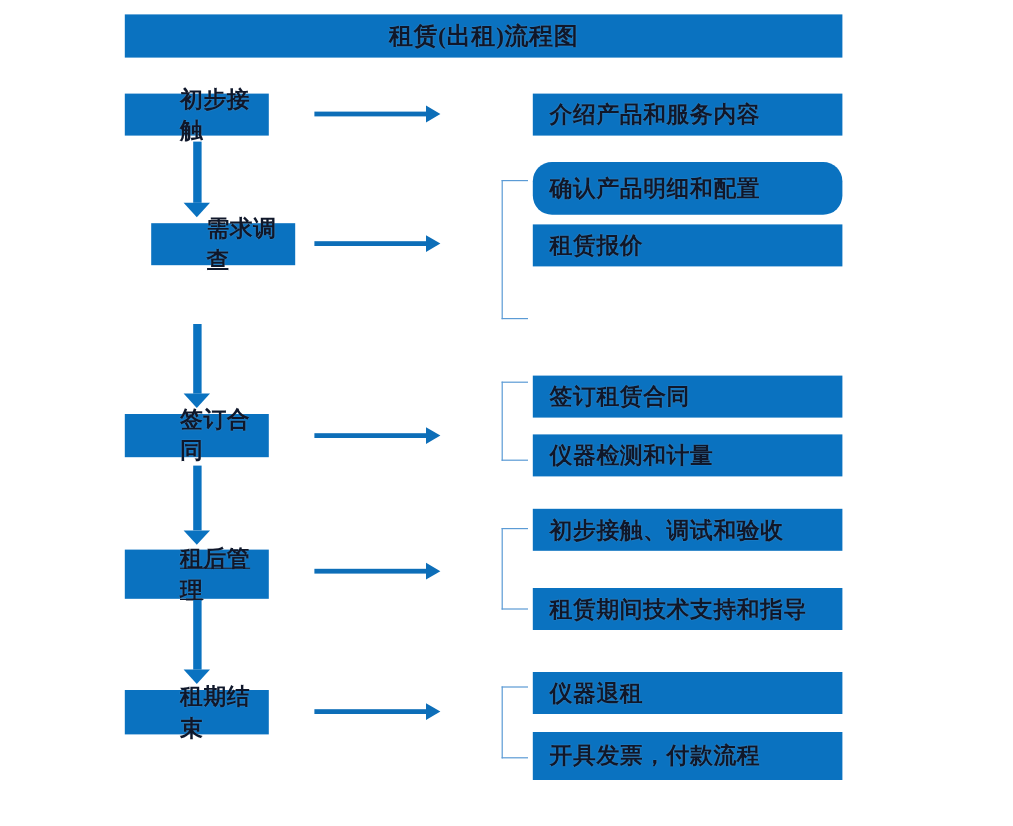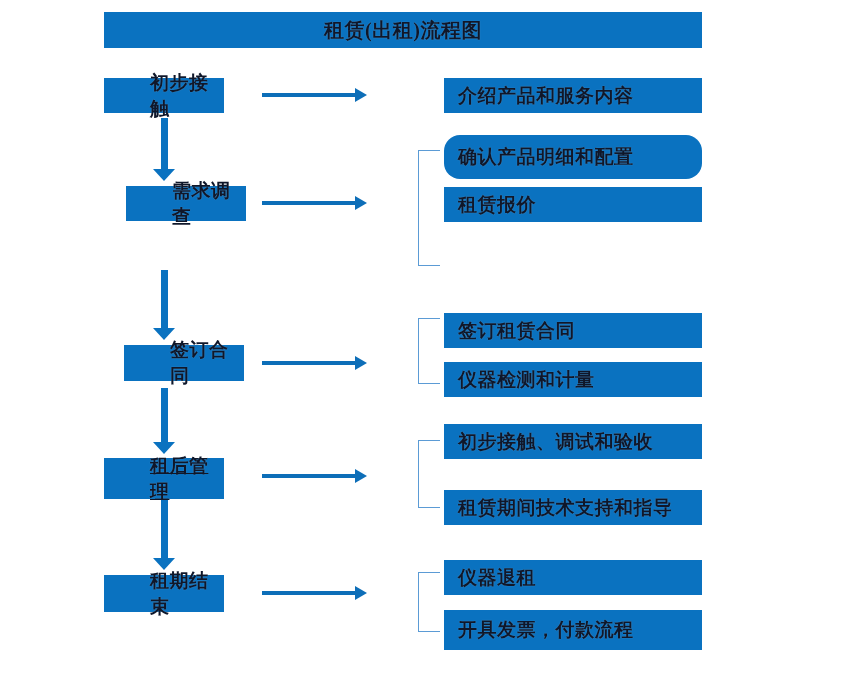--- a/index.html
+++ b/index.html
@@ -114,21 +114,21 @@
   </div>
 
   <div class="box stage-box" style="left:104px; top:78px; width:120px; height:35px;">
     <span>初步接触</span>
   </div>
 
   <div class="box stage-box" style="left:92px; top:186px; width:120px; height:35px;margin-left:34px;">
     <span>需求调查</span>
   </div>
 
-  <div class="box stage-box" style="left:104px; top:345px; width:120px; height:36px;margin-left:20px;">
+  <div class="box stage-box" style="left:104px; top:345px; width:120px; height:36px;">
     <span>签订合同</span>
   </div>
 
   <div class="box stage-box" style="left:104px; top:458px; width:120px; height:41px;text-decoration:underline;">
     <span>租后管理</span>
   </div>
 
   <div class="box stage-box" style="left:104px; top:575px; width:120px; height:37px;">
     <span>租期结束</span>
   </div>

